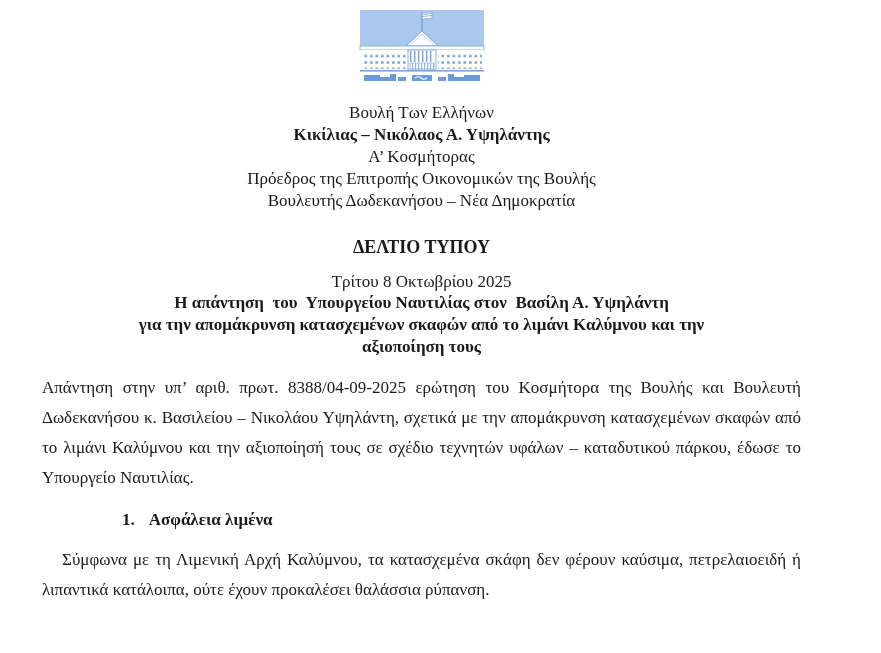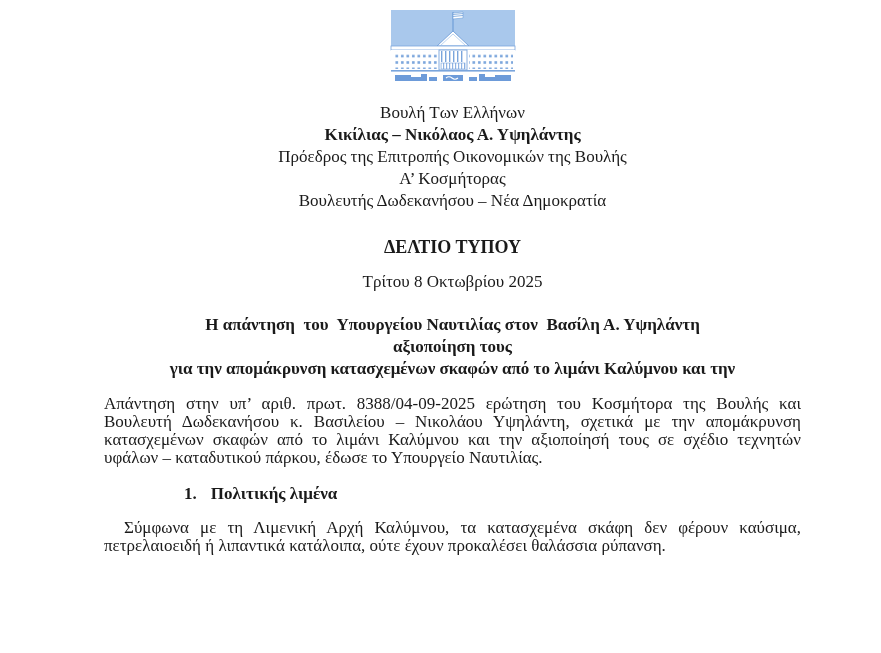--- a/index.html
+++ b/index.html
@@ -11,21 +11,21 @@
     width: 881px;
     height: 653px;
     overflow: hidden;
     font-family: "Liberation Serif", "DejaVu Serif", serif;
     color: #1a1a1a;
   }
   .page {
     width: 881px;
     height: 653px;
     box-sizing: border-box;
-    padding: 8px 80px 0 104px;
+    padding: 8px 80px 0 42px;
   }
   .logo-wrap {
     text-align: center;
     margin-bottom: 16px;
   }
   .logo-wrap svg { display: inline-block; }
   .header-block {
     text-align: center;
     font-size: 17px;
     line-height: 22px;
@@ -42,26 +42,25 @@
   .date-line {
     text-align: center;
     font-size: 17px;
     margin-top: 14px;
   }
   .doc-title {
     text-align: center;
     font-weight: bold;
     font-size: 17px;
     line-height: 22px;
-    margin-top: 22px;
   }
   .keep-spaces { white-space: pre-wrap; }
   .body-para {
     font-size: 17px;
-    line-height: 18px;
+    line-height: 30px;
     text-align: justify;
     margin: 13px 0 0 0;
   }
   .body-para.first { margin-top: 15px; }
   .section-heading {
     font-weight: bold;
     font-size: 17px;
     margin: 17px 0 0 80px;
   }
   .section-num { display: inline-block; margin-right: 14px; }
@@ -112,35 +111,35 @@
       <rect x="54" y="67" width="20" height="6" fill="#6d9bd9"></rect>
       <path d="M57,70 q3,-2.4 6,0 t6,0" stroke="#ffffff" stroke-width="1.1" fill="none"></path>
       <path d="M80,73 v-4 h8 v4 z" fill="#6d9bd9"></path>
       <path d="M90,73 v-7 h6 v3 h10 v-2 h16 v6 z" fill="#6d9bd9"></path>
     </svg>
   </div>
 
   <div class="header-block">
     <div>Βουλή Των Ελλήνων</div>
     <div class="header-name">Κικίλιας – Νικόλαος Α. Υψηλάντης</div>
+    <div>Α’ Κοσμήτορας</div>
     <div>Πρόεδρος της Επιτροπής Οικονομικών της Βουλής</div>
-    <div>Α’ Κοσμήτορας</div>
     <div>Βουλευτής Δωδεκανήσου – Νέα Δημοκρατία</div>
   </div>
 
   <div class="kicker">ΔΕΛΤΙΟ ΤΥΠΟΥ</div>
   <div class="date-line">Τρίτου 8 Οκτωβρίου 2025</div>
 
   <div class="doc-title">
     <div class="keep-spaces">Η απάντηση  του  Υπουργείου Ναυτιλίας στον  Βασίλη Α. Υψηλάντη</div>
+    <div class="keep-spaces">για την απομάκρυνση κατασχεμένων σκαφών από το λιμάνι Καλύμνου και την</div>
     <div class="keep-spaces">αξιοποίηση τους</div>
-    <div class="keep-spaces">για την απομάκρυνση κατασχεμένων σκαφών από το λιμάνι Καλύμνου και την</div>
   </div>
 
   <p class="body-para first">Απάντηση στην υπ’ αριθ. πρωτ. 8388/04-09-2025 ερώτηση του Κοσμήτορα της Βουλής και Βουλευτή Δωδεκανήσου κ. Βασιλείου – Νικολάου Υψηλάντη, σχετικά με την απομάκρυνση κατασχεμένων σκαφών από το λιμάνι Καλύμνου και την αξιοποίησή τους σε σχέδιο τεχνητών υφάλων – καταδυτικού πάρκου, έδωσε το Υπουργείο Ναυτιλίας.</p>
 
   <div class="section-heading">
-    <span class="section-num">1.</span><span>Πολιτικής λιμένα</span>
+    <span class="section-num">1.</span><span>Ασφάλεια λιμένα</span>
   </div>
 
   <p class="body-para indent-first">Σύμφωνα με τη Λιμενική Αρχή Καλύμνου, τα κατασχεμένα σκάφη δεν φέρουν καύσιμα, πετρελαιοειδή ή λιπαντικά κατάλοιπα, ούτε έχουν προκαλέσει θαλάσσια ρύπανση.</p>
 
 </div>
 
 </body></html>

